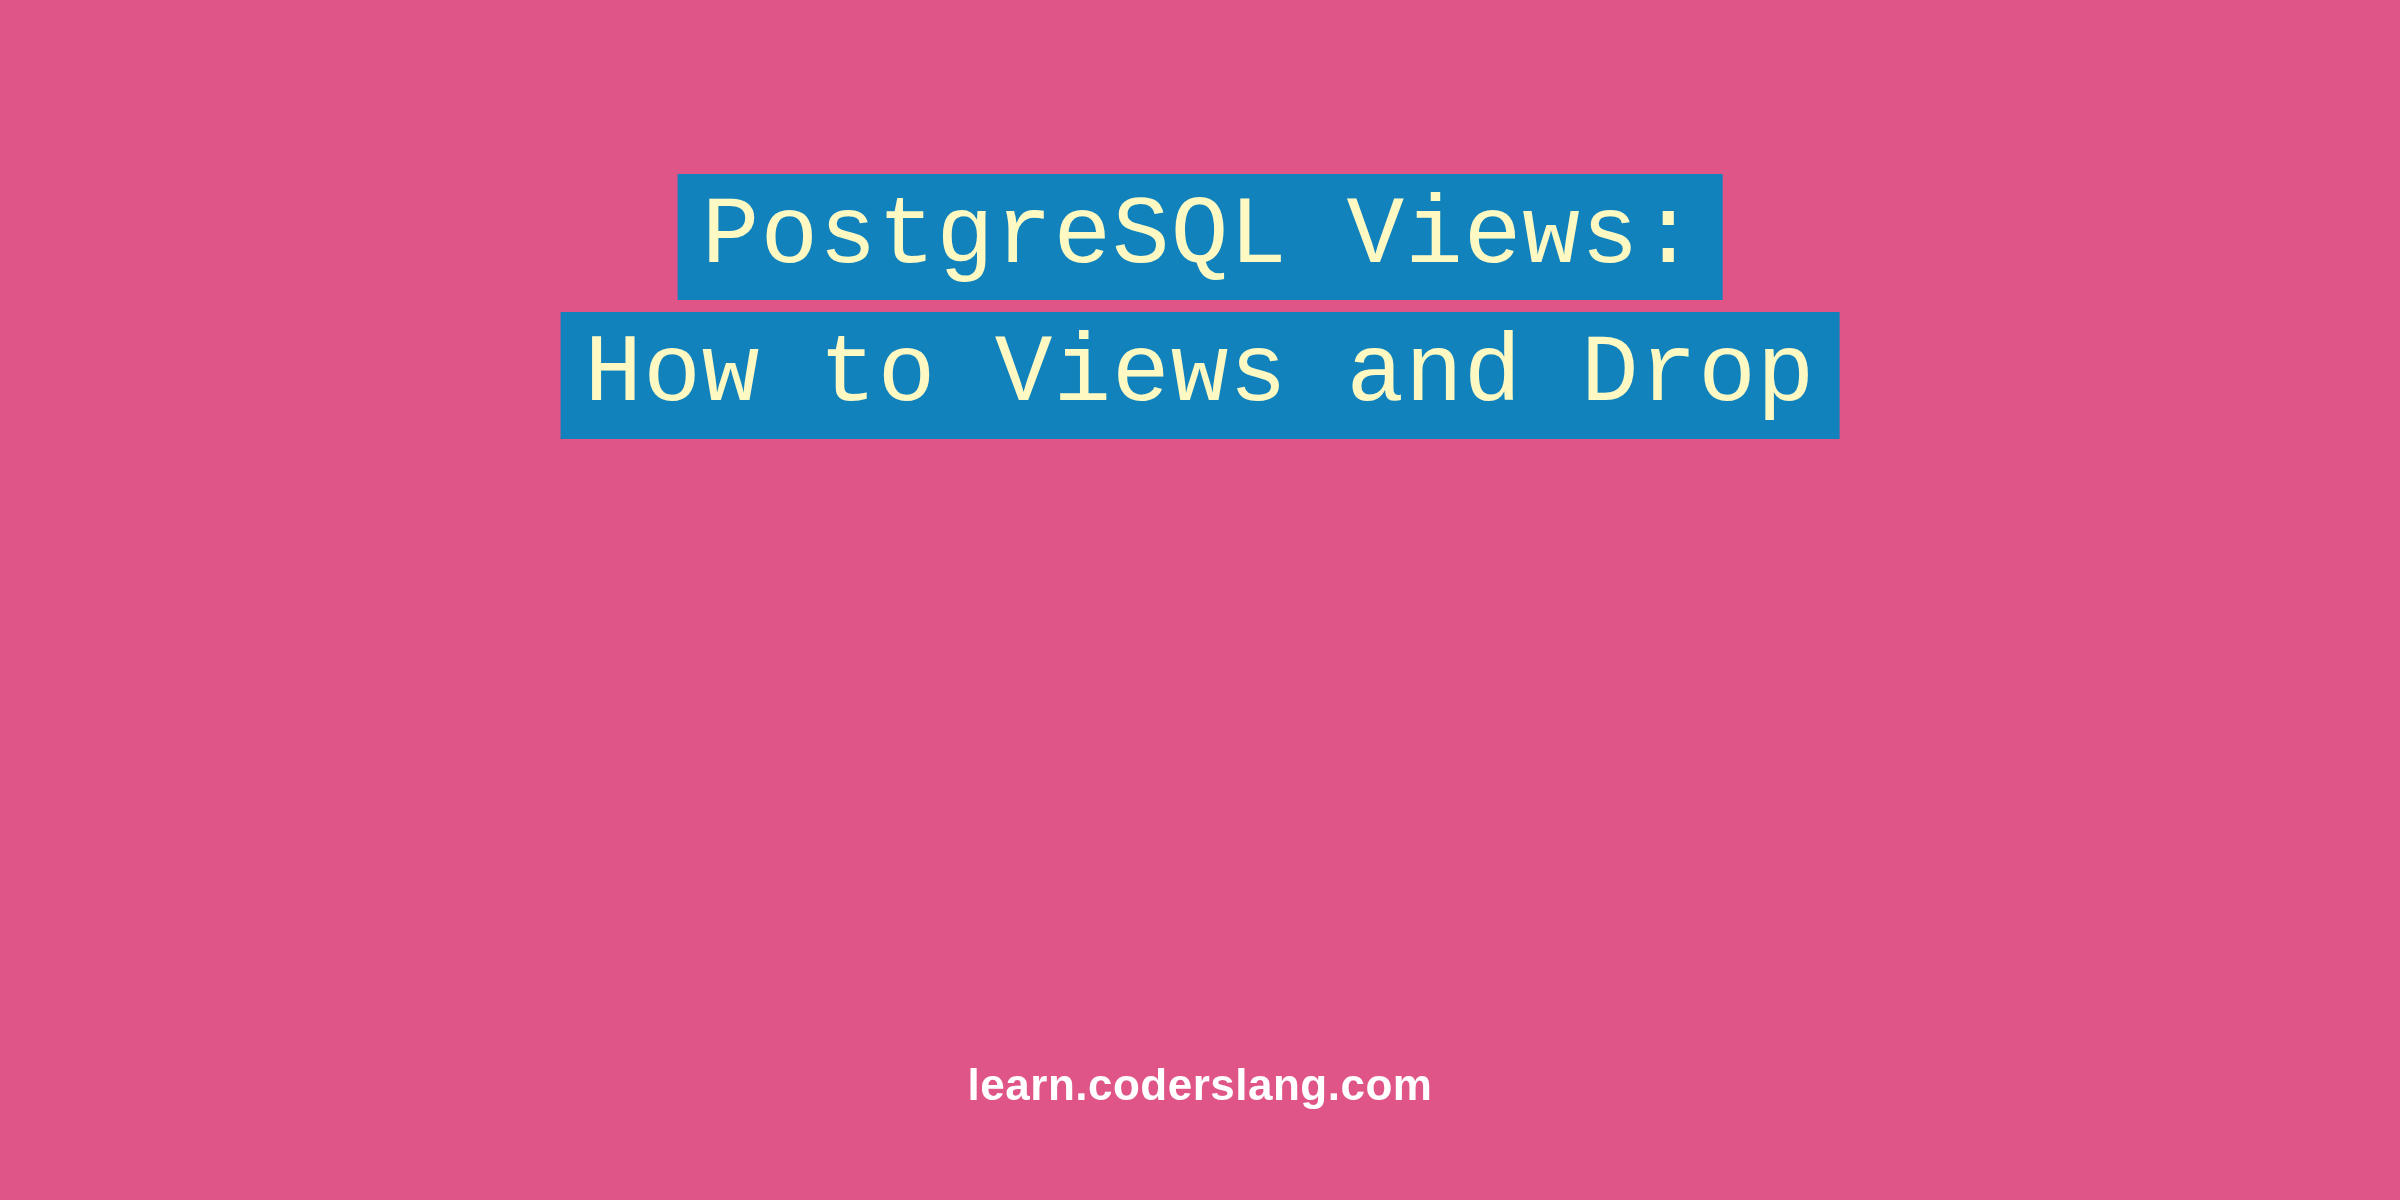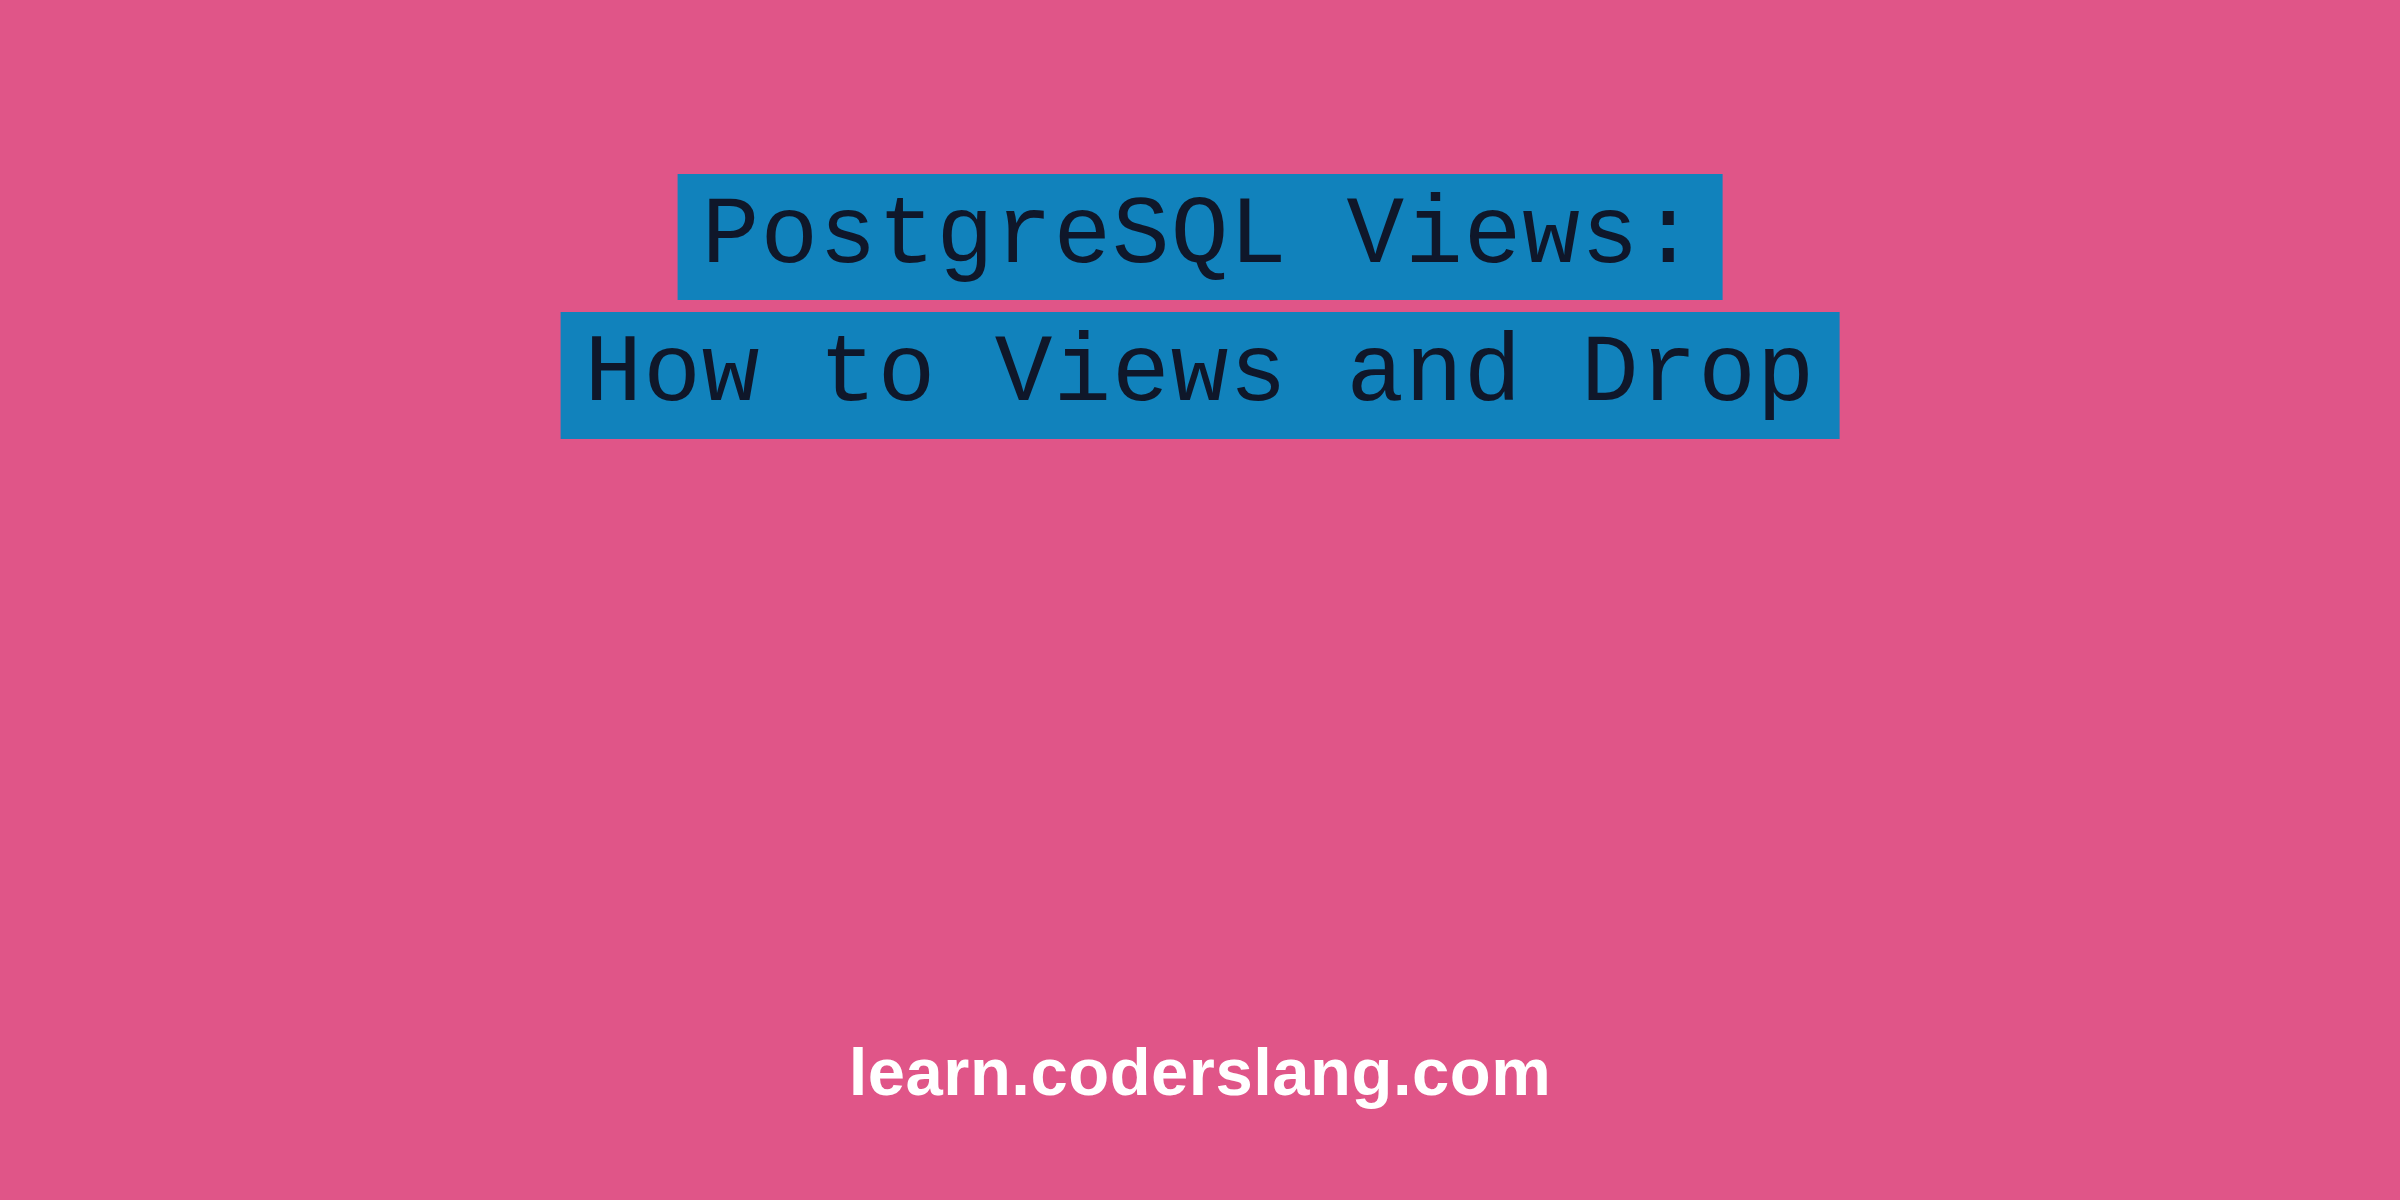--- a/index.html
+++ b/index.html
@@ -19,37 +19,37 @@
       top: 174px;
       left: 50%;
       transform: translateX(-50%);
       display: flex;
       flex-direction: column;
       align-items: center;
       gap: 12px;
     }
     .title-line {
       background-color: #1182bc;
-      color: #0f172a;
+      color: #fef9c3;
       font-family: 'Menlo', 'Consolas', 'Courier New', monospace;
       font-size: 96px;
       font-weight: 400;
       padding: 8px 24px;
       white-space: nowrap;
       line-height: 1.15;
       letter-spacing: 1px;
     }
     .footer {
       position: absolute;
       bottom: 90px;
       left: 50%;
       transform: translateX(-50%);
       color: #ffffff;
       font-family: -apple-system, BlinkMacSystemFont, 'Segoe UI', Helvetica, Arial, sans-serif;
-      font-size: 67px;
+      font-size: 44px;
       font-weight: 700;
       letter-spacing: 0.5px;
     }
   </style>
 </head>
 <body>
 
 <div class="title-container">
   <div class="title-line">PostgreSQL Views:</div>
   <div class="title-line">How to Views and Drop</div>

